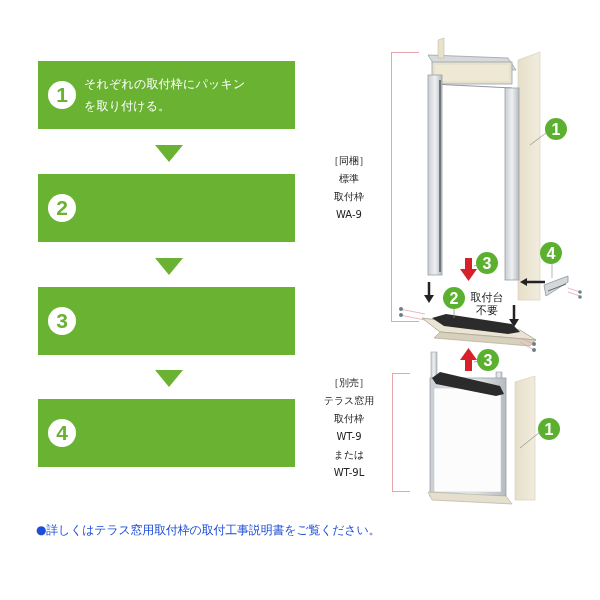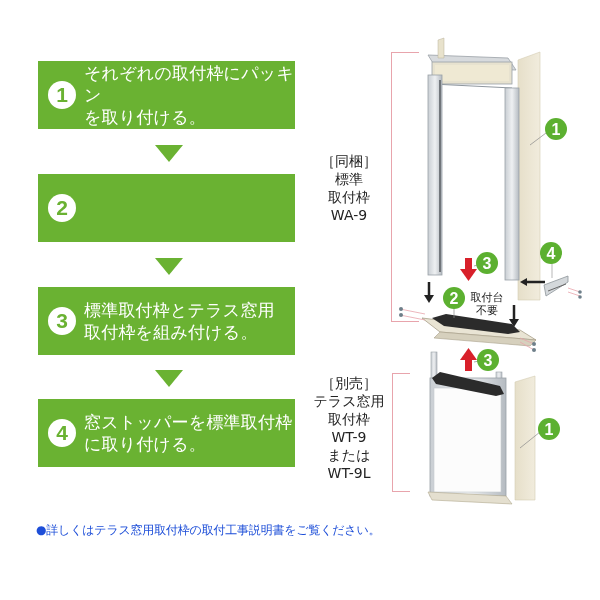--- a/index.html
+++ b/index.html
@@ -12,34 +12,34 @@
     padding-left: 10px;
   }
   .step-num {
     flex: 0 0 28px; width: 28px; height: 28px; border-radius: 50%;
     background: #ffffff; color: #6ab232;
     font-family: "Liberation Sans", sans-serif; font-weight: bold; font-size: 21px;
     display: flex; align-items: center; justify-content: center;
     margin-right: 8px;
   }
   .step-text {
-    color: #ffffff; font-size: 17px; line-height: 22px; letter-spacing: 0.2px;
+    color: #ffffff; font-size: 12px; line-height: 22px; letter-spacing: 0.2px;
     white-space: pre-line;
   }
   .down-arrow {
     position: absolute; left: 155px; width: 0; height: 0;
     border-left: 14px solid transparent; border-right: 14px solid transparent;
     border-top: 17px solid #6ab232;
   }
   .note {
     position: absolute; left: 36px; top: 522px; font-size: 12px; color: #1d4ed8;
     letter-spacing: -0.2px;
   }
   .label {
-    position: absolute; text-align: center; font-size: 14px; line-height: 18px; color: #222;
+    position: absolute; text-align: center; font-size: 10px; line-height: 18px; color: #222;
     white-space: pre-line;
   }
   .bracket {
     position: absolute; border: 1.3px solid #e8a4ac; border-right: none;
   }
   .illus { position: absolute; left: 0; top: 0; }
 </style>
 </head>
 <body>
 
@@ -50,29 +50,25 @@
 </div>
 <div class="down-arrow" style="top:145px;"></div>
 
 <div class="step-box" style="top:174px;">
   <div class="step-num">2</div>
 </div>
 <div class="down-arrow" style="top:258px;"></div>
 
 <div class="step-box" style="top:287px;">
   <div class="step-num">3</div>
-  <div class="step-text">標準取付枠とテラス窓用
-取付枠を組み付ける。</div>
 </div>
 <div class="down-arrow" style="top:370px;"></div>
 
 <div class="step-box" style="top:399px;">
   <div class="step-num">4</div>
-  <div class="step-text">窓ストッパーを標準取付枠
-に取り付ける。</div>
 </div>
 
 <div class="label" style="left:318px; top:152px; width:62px;">［同梱］
 標準
 取付枠
 WA-9</div>
 <div class="label" style="left:304px; top:374px; width:90px;text-align:center;">［別売］
 テラス窓用
 取付枠
 WT-9

